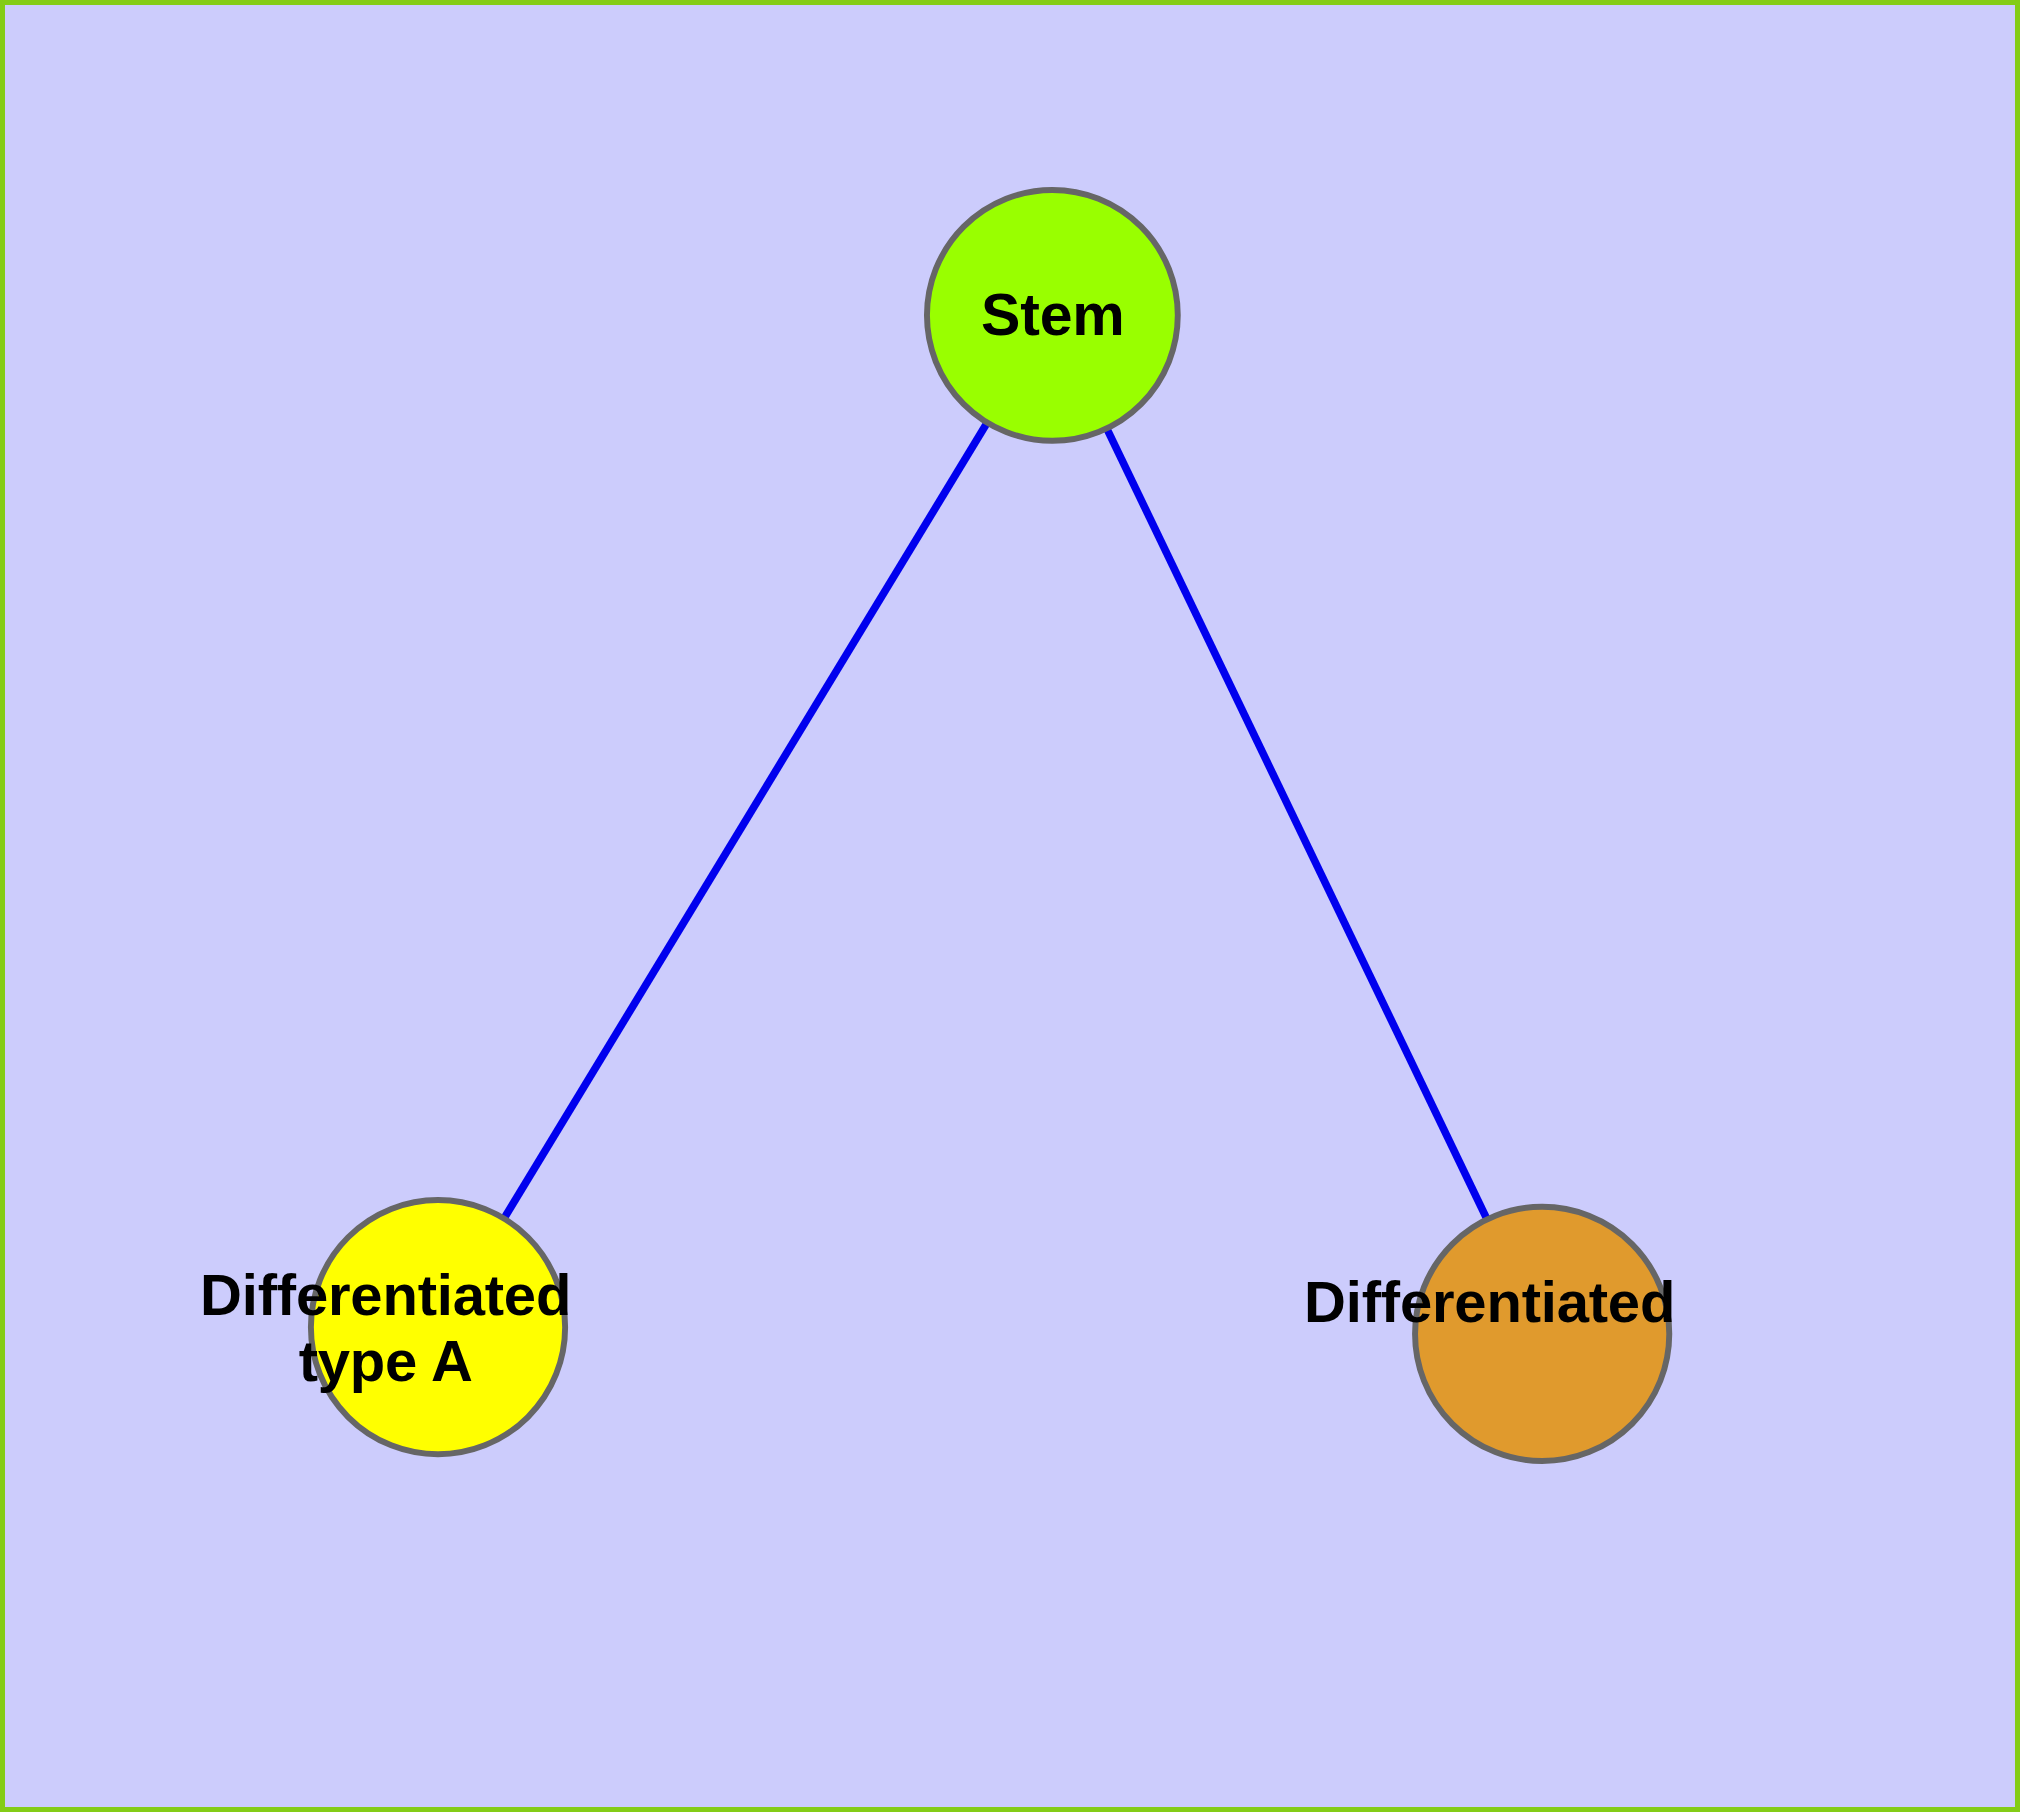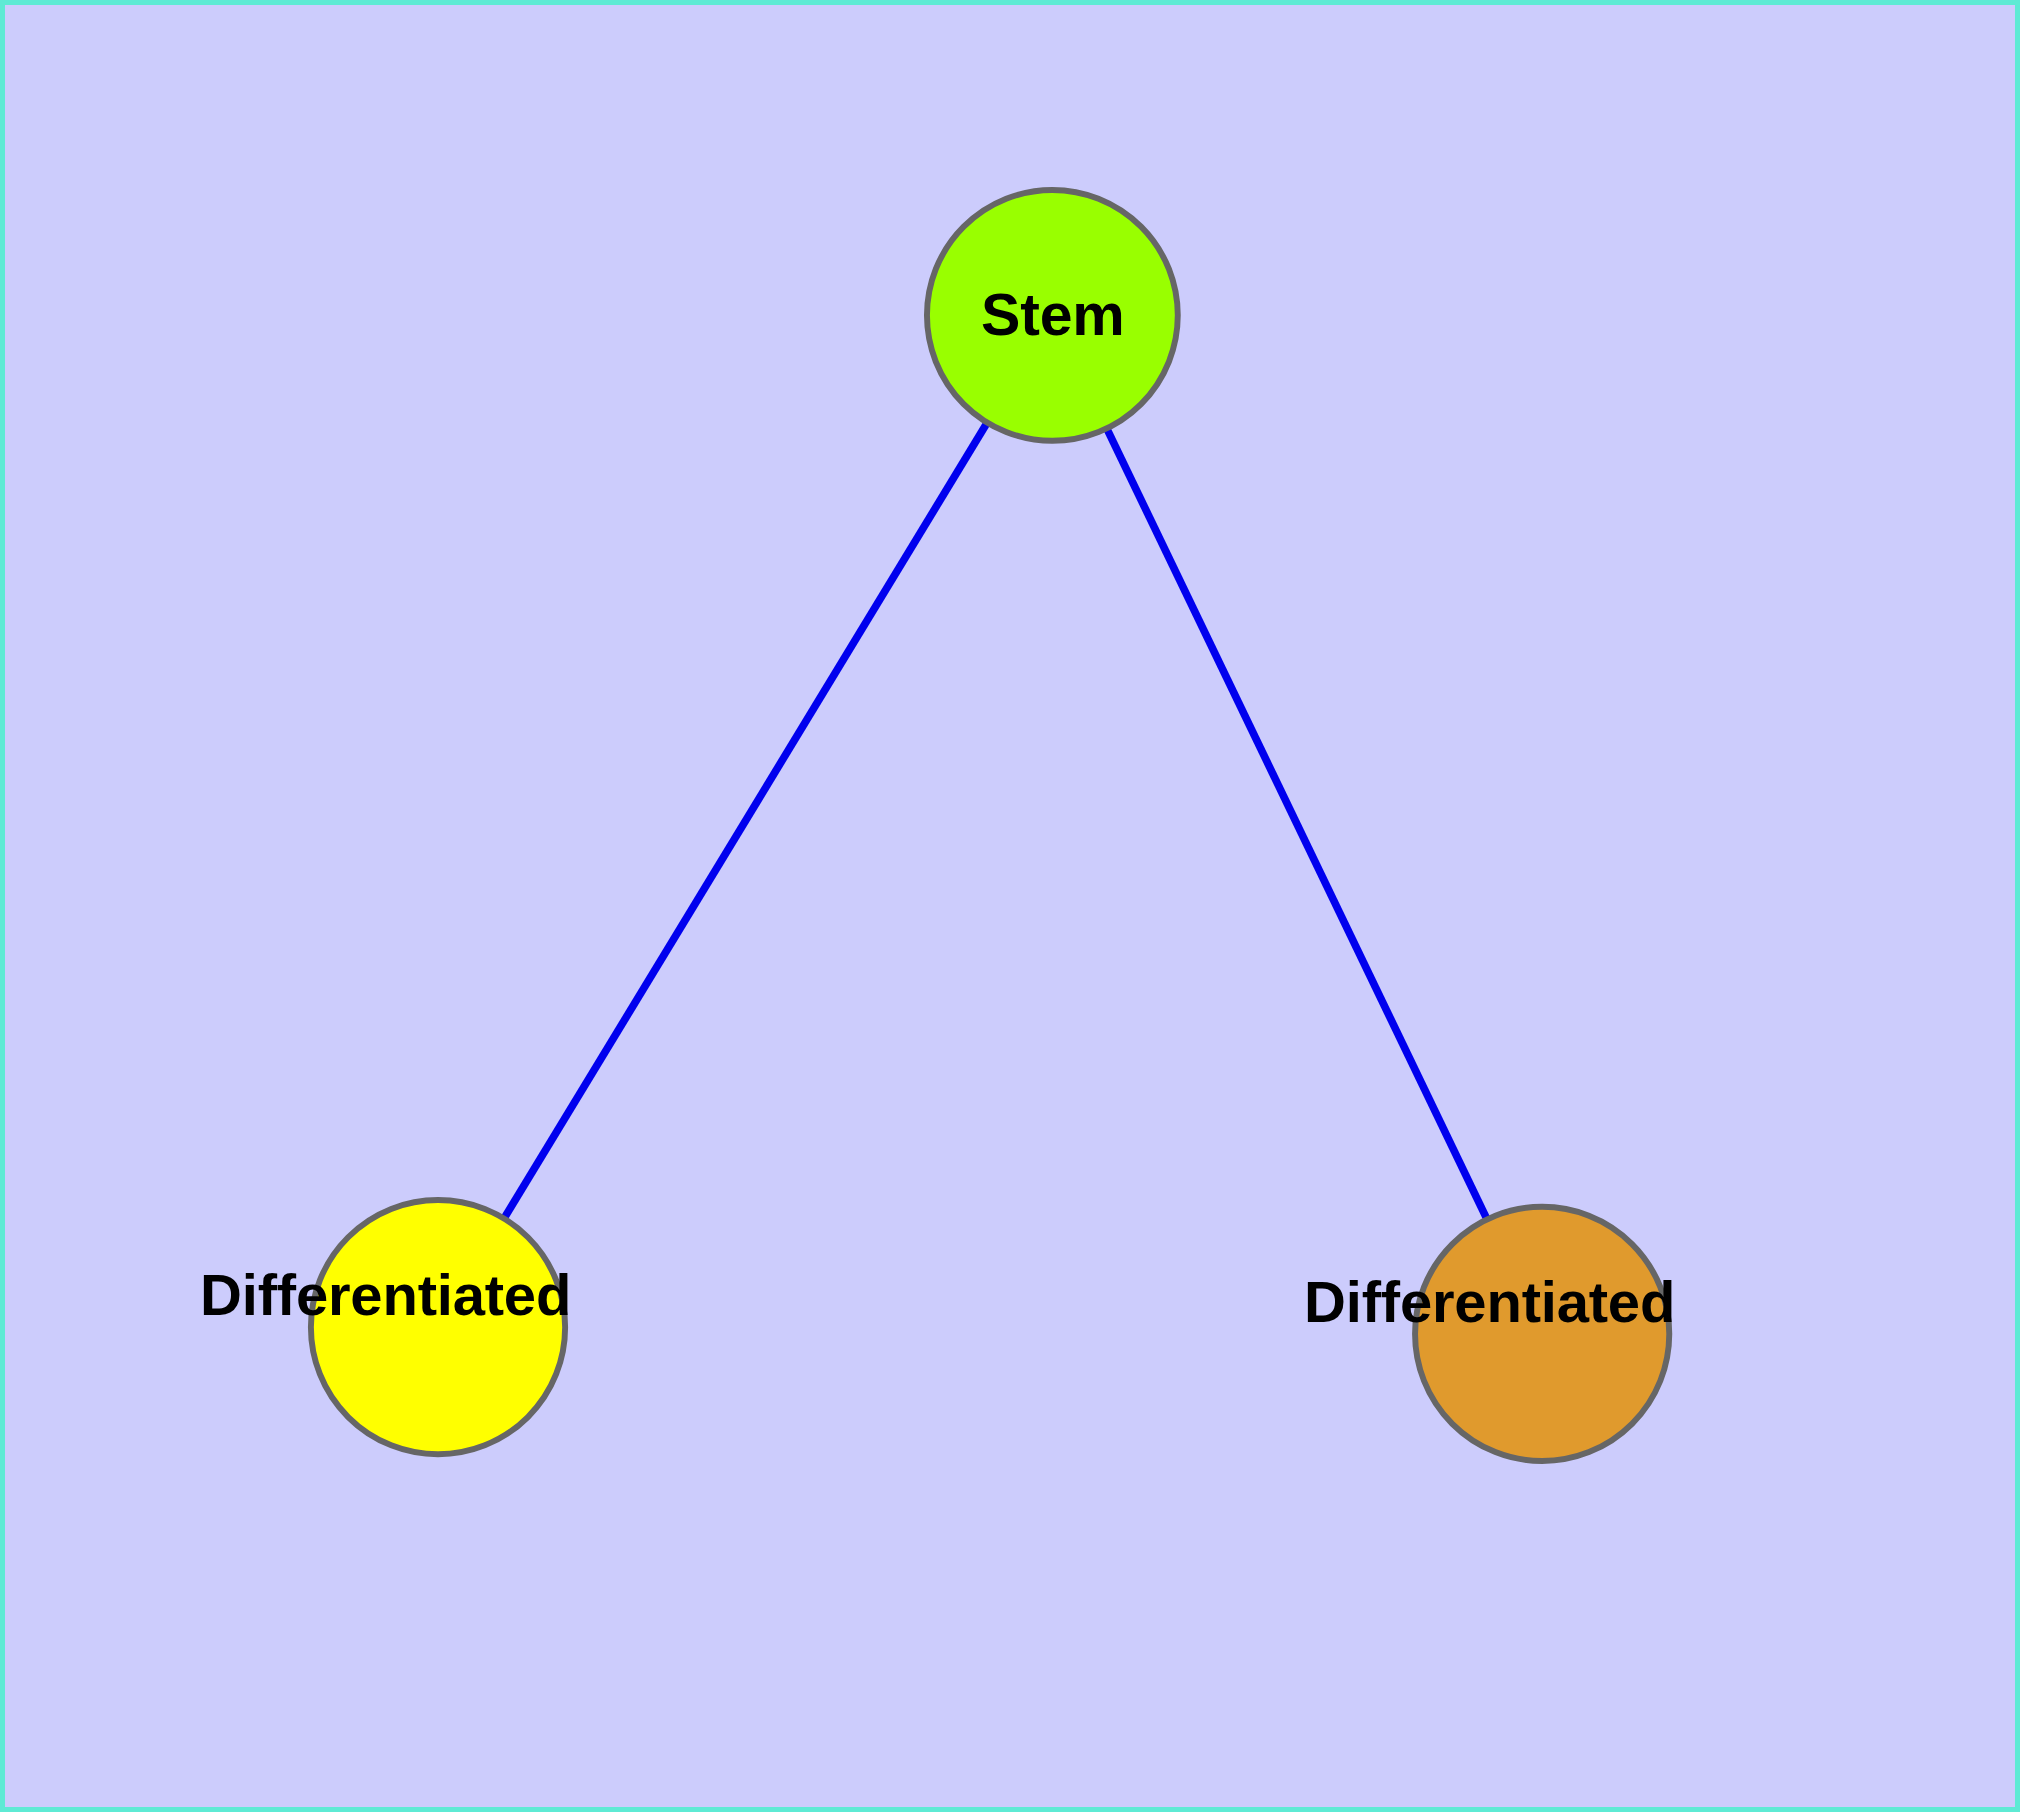--- a/index.html
+++ b/index.html
@@ -5,21 +5,21 @@
 <style>
   html, body {
     margin: 0;
     padding: 0;
     background: #ffffff;
   }
   #canvas {
     position: relative;
     width: 2021px;
     height: 1812px;
-    background: #5eead4;
+    background: #84cc16;
     overflow: hidden;
     font-family: "Liberation Sans", "DejaVu Sans", sans-serif;
   }
   #plot-area {
     position: absolute;
     left: 5.1px;
     top: 5.1px;
     width: 2010px;
     height: 1802px;
     background: #ccccfc;
@@ -70,19 +70,19 @@
         </g>
       <g id="node-layer">
           <circle class="node-circle" cx="1236" cy="366" r="148" fill="#99ff00" stroke="#666666" stroke-width="7"></circle>
           <circle class="node-circle" cx="511" cy="1560" r="150" fill="#ffff00" stroke="#666666" stroke-width="7"></circle>
           <circle class="node-circle" cx="1814" cy="1568" r="150" fill="#e09a2d" stroke="#666666" stroke-width="7"></circle>
         </g>
     </svg>
 
     <div id="label-layer">
         <div class="node-label single-line" style="color: rgb(0, 0, 0); left: 976px; top: 277px;"><div>Stem</div></div>
-        <div class="node-label" style="color: rgb(0, 0, 0); left: 195px; top: 1257px;"><div>Differentiated</div></div>
+        <div class="node-label" style="color: rgb(0, 0, 0); left: 195px; top: 1257px;"><div>Differentiated</div><div>type A</div></div>
         <div class="node-label" style="color: rgb(0, 0, 0); left: 1299px; top: 1264px;"><div>Differentiated</div></div>
       </div>
 
   </div>
 </div>
 
 
 </body></html>

